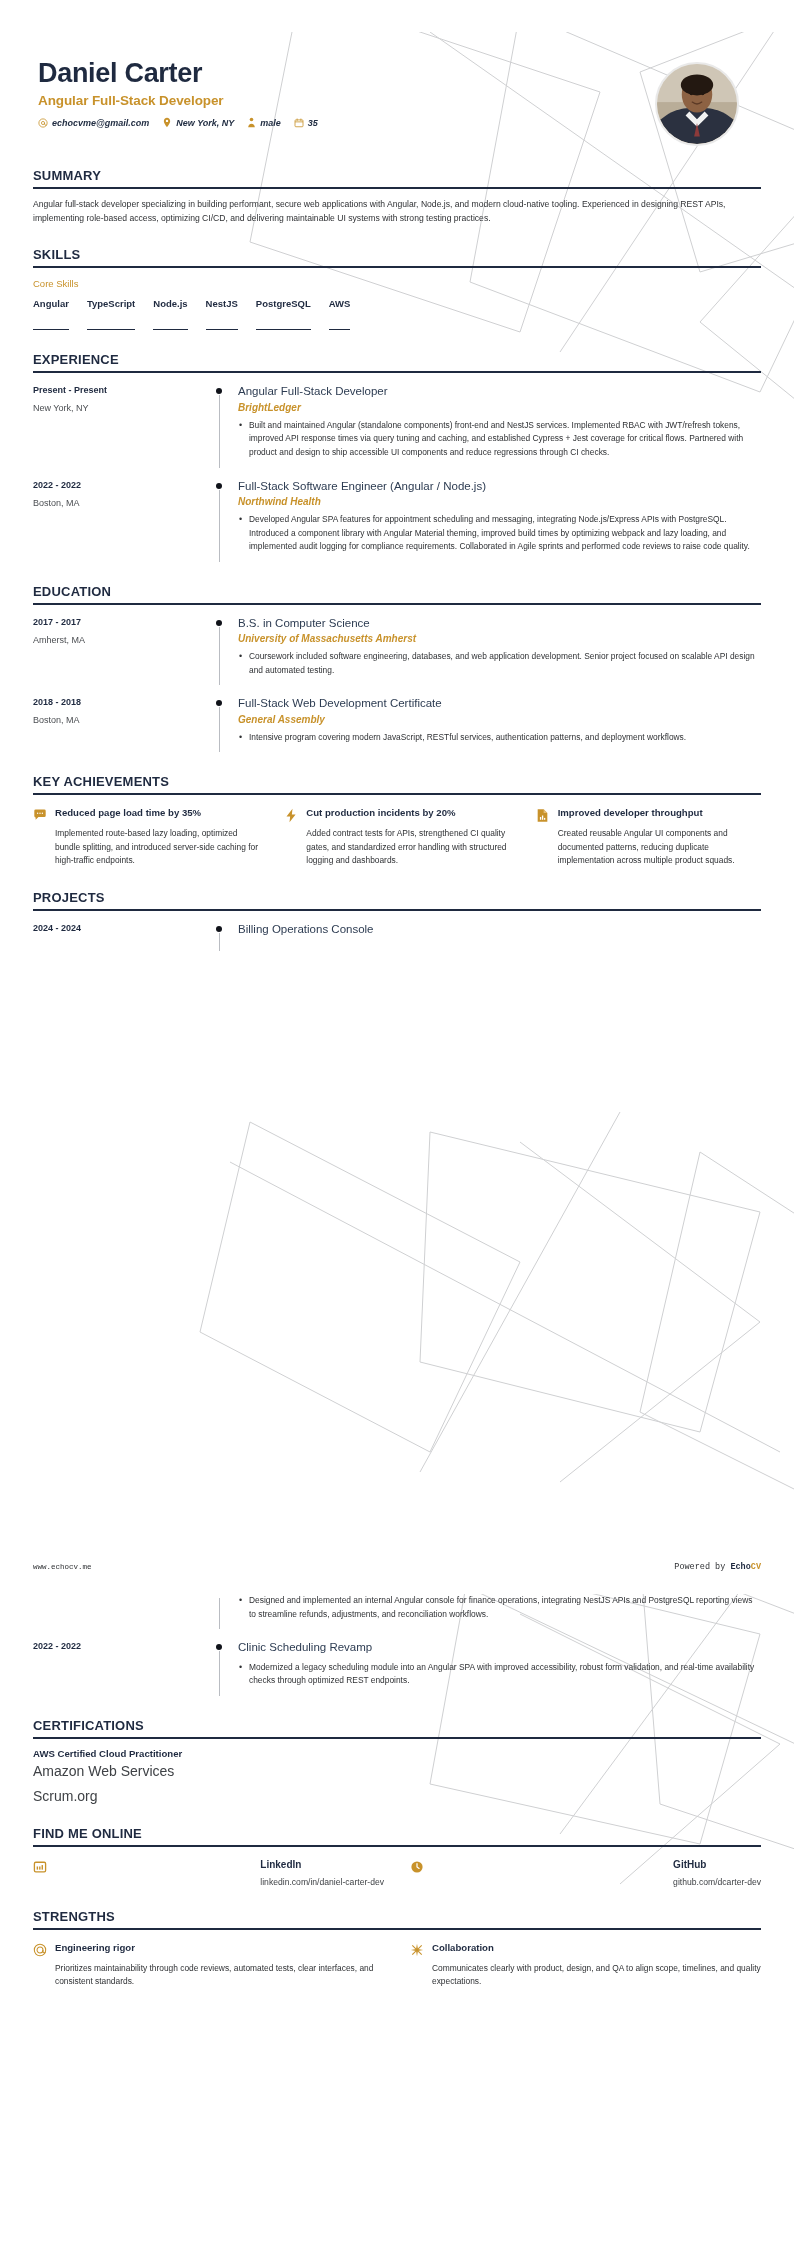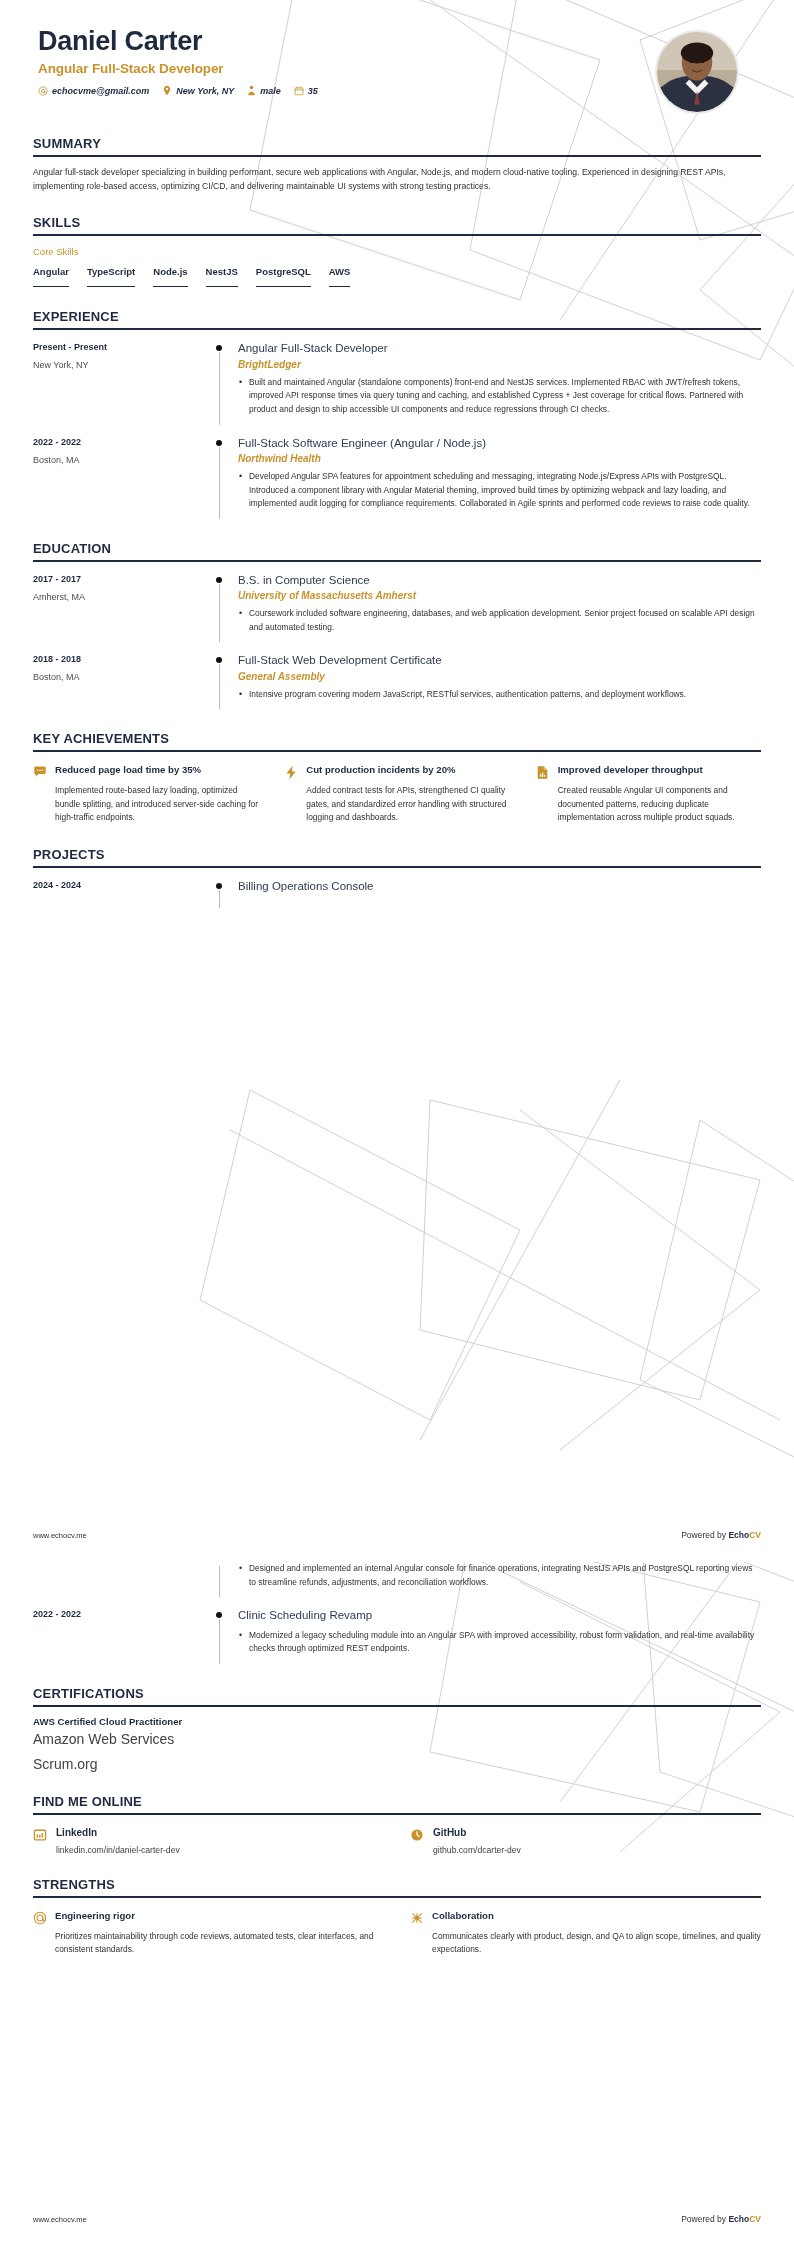--- a/index.html
+++ b/index.html
@@ -9,21 +9,21 @@
     font-family: "Liberation Sans", sans-serif;
   }
   body { position: relative; }
 
   .page {
     position: relative;
     width: 794px;
     background: #ffffff;
     overflow: hidden;
   }
-  .page-1 { height: 1562px; }
+  .page-1 { height: 1562px; margin-top: 32px; }
   .page-2 { height: 684px; }
 
   
   .deco {
     position: absolute;
     inset: 0;
     width: 794px;
     pointer-events: none;
     z-index: 0;
   }
@@ -118,21 +118,21 @@
   .skill-list {
     display: flex;
     flex-wrap: wrap;
     gap: 18px;
     margin-top: 9px;
   }
   .skill-chip {
     font-size: 9.5px;
     font-weight: bold;
     color: #1f2a40;
-    padding-bottom: 9px;
+    padding-bottom: 20px;
     border-bottom: 1.5px solid #1f2a40;
   }
 
   
   .entry {
     display: flex;
     margin-top: 11px;
     position: relative;
   }
   .entry-meta {
@@ -239,21 +239,21 @@
     color: #1f2a40;
   }
   .cert-issuer {
     font-size: 14px;
     color: #3f4246;
     margin-top: 4px;
   }
 
   
   .links { display: flex; gap: 26px; margin-top: 12px; }
-  .link-item { flex: 1 1 0; display: flex; gap: 8px; align-items: flex-start; }
+  .link-item { flex: 1 1 0; display: flex; gap: 8px; align-items: flex-start; justify-content: space-between; }
   .link-icon { width: 15px; flex: none; padding-top: 1px; }
   .link-label {
     font-size: 10px;
     font-weight: bold;
     color: #1f2a40;
   }
   .link-url {
     font-size: 8.6px;
     color: #3f4246;
     margin-top: 7px;
@@ -262,20 +262,21 @@
   
   .page-footer {
     position: absolute;
     left: 33px;
     right: 33px;
     bottom: 22px;
     display: flex;
     align-items: center;
     justify-content: space-between;
     z-index: 3;
+    font-family: Liberation Mono, monospace;
   }
   .footer-url {
     font-size: 7.5px;
     color: #2f3134;
   }
   .footer-brand {
     font-size: 8.5px;
     color: #2f3134;
   }
   .footer-brand .brand-echo { font-weight: bold; color: #1f2a40; }

